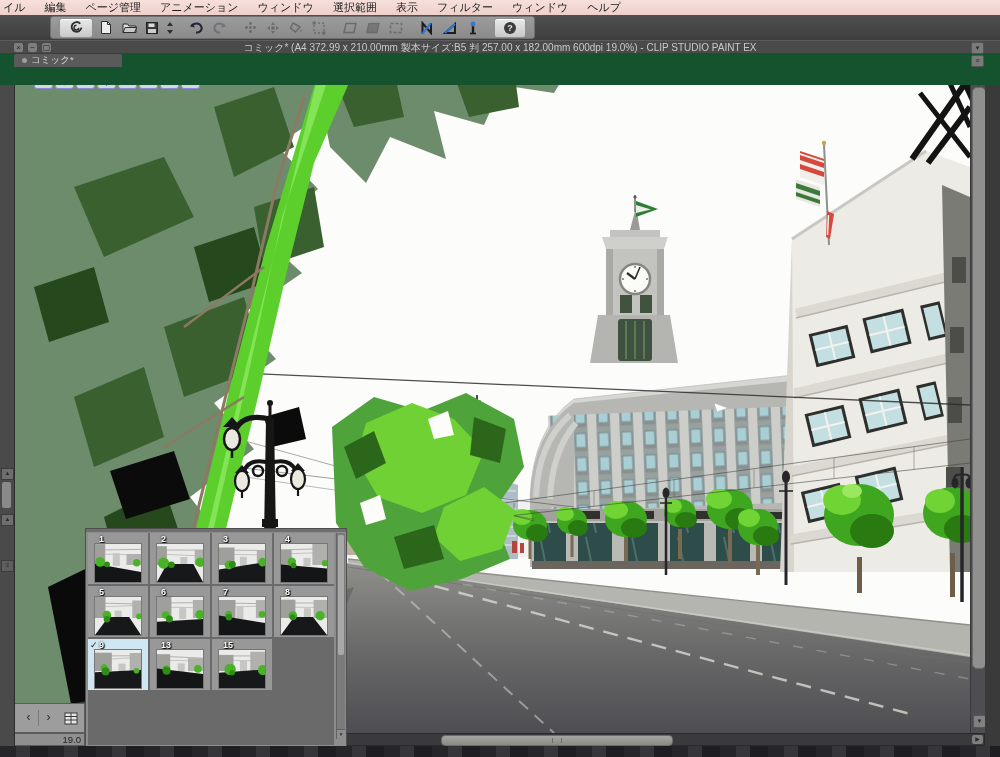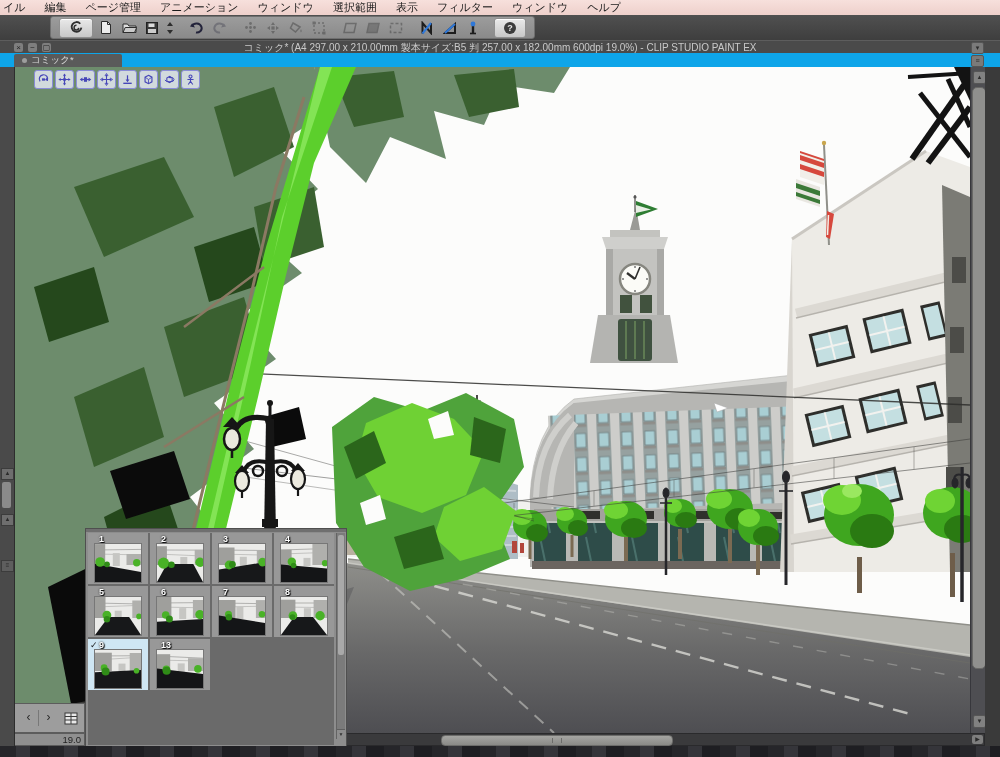--- a/index.html
+++ b/index.html
@@ -21,21 +21,21 @@
   
   #titlebar{position:absolute;left:0;top:40px;width:1000px;height:13px;background:#4a4a4a;border-top:1px solid #5d5d5d;
     z-index:40;}
   #titlebar .txt{width:100%;text-align:center;font-size:10px;line-height:13px;color:#c9c9c9;white-space:nowrap;}
   .winctl{position:absolute;left:14px;top:2px;display:flex;gap:5px;}
   .wbtn{width:9px;height:9px;background:#7e7e7e;border-radius:2px;color:#252525;font-size:8px;line-height:9px;
     text-align:center;}
   .tinybtn{position:absolute;width:11px;height:10px;background:#7a7a7a;border:1px solid #555;border-radius:2px;
     color:#2b2b2b;font-size:7px;line-height:9px;text-align:center;z-index:45;}
   
-  #tabbar{position:absolute;left:0;top:53px;width:1000px;height:14px;background:#0ea5e9;z-index:40;}
+  #tabbar{position:absolute;left:0;top:53px;width:1000px;height:32px;background:#14532d;z-index:40;}
   #tab{position:absolute;left:14px;top:1px;height:13px;min-width:92px;background:#5a5a5a;color:#d8d8d8;
     font-size:9.5px;display:flex;align-items:center;gap:4px;padding:0 8px;border-radius:2px 2px 0 0;}
   #tab .dot{width:5px;height:5px;border-radius:50%;background:#9e9e9e;}
   
   #leftstrip{position:absolute;left:0;top:40px;width:14px;height:717px;background:#4a4a4a;
     border-right:1px solid #2d2d2d;z-index:30;}
   .lsbtn{position:absolute;left:1px;width:11px;height:10px;background:#6e6e6e;border:1px solid #3c3c3c;
     color:#2a2a2a;font-size:6px;line-height:9px;text-align:center;}
   .lsthumb{position:absolute;left:2px;width:9px;height:26px;background:#8a8a8a;border-radius:2px;}
   #rightframe{position:absolute;left:985px;top:40px;width:15px;height:717px;background:#3a3a3a;z-index:30;}
@@ -221,21 +221,21 @@
     </div>
   </div>
 </div>
 
 <div id="titlebar">
   <div class="winctl">
     <div class="wbtn">×</div>
     <div class="wbtn">−</div>
     <div class="wbtn">▢</div>
   </div>
-  <div class="txt">コミック* (A4 297.00 x 210.00mm 製本サイズ:B5 判 257.00 x 182.00mm 600dpi 19.0%)  - CLIP STUDIO PAINT EX</div>
+  <div class="txt">コミック* (A4 372.99 x 210.00mm 製本サイズ:B5 判 257.00 x 182.00mm 600dpi 19.0%)  - CLIP STUDIO PAINT EX</div>
 </div>
 <div class="tinybtn" style="left:971px;top:42px">▾</div>
 
 <div id="tabbar">
   <div id="tab">
     <span class="dot"></span>
     <span>コミック*</span>
   </div>
 </div>
 <div class="tinybtn" style="left:971px;top:55px">≡</div>
@@ -833,20 +833,35 @@
     <line x1="0" y1="10" x2="46" y2="11.1" stroke="#9a9a98" stroke-width="0.5"></line>
     <rect x="0" y="4.2" width="13.2" height="16.8" fill="#9f9f9c"></rect>
     <rect x="31.0" y="8.2" width="15.0" height="12.8" fill="#b0b0ad"></rect>
     <rect x="20.7" y="13.4" width="7" height="8.6" fill="#c6c6c3"></rect>
     <polygon points="0,18.5 46,24.1 46,38 0,38" fill="#141517"></polygon>
     <circle cx="9.3" cy="19.3" r="3.7" fill="#49b227"></circle>
     <circle cx="9.6" cy="20.8" r="4.0" fill="#2f8c17"></circle>
     <circle cx="40.9" cy="18.9" r="3.8" fill="#49b227"></circle>
   </svg></div>
       </div>
+      <div class="pcell">
+        <span class="pnum">15</span>
+        <div class="pthumb"><svg width="46" height="38" viewBox="0 0 46 38">
+    <rect width="46" height="38" fill="#ebebe9"></rect>
+    <line x1="0" y1="6" x2="46" y2="5.9" stroke="#8a8a88" stroke-width="0.6"></line>
+    <line x1="0" y1="10" x2="46" y2="11.0" stroke="#9a9a98" stroke-width="0.5"></line>
+    <rect x="0" y="4.9" width="14.5" height="16.1" fill="#9f9f9c"></rect>
+    <rect x="31.3" y="1.7" width="14.7" height="19.3" fill="#b0b0ad"></rect>
+    <rect x="21.0" y="10.7" width="7" height="11.3" fill="#c6c6c3"></rect>
+    <polygon points="0,22.8 46,19.4 46,38 0,38" fill="#17181a"></polygon>
+    <circle cx="11.1" cy="19.4" r="5.7" fill="#49b227"></circle>
+    <circle cx="13.1" cy="22.8" r="2.7" fill="#2f8c17"></circle>
+    <circle cx="43.9" cy="20.1" r="5.0" fill="#49b227"></circle>
+  </svg></div>
+      </div>
     </div>
   <div id="pscroll">
     <div class="pthumbbar"></div>
     <div class="pbtn">▼</div>
   </div>
 </div>
 
 <div id="navpanel">
   <div class="navbtn">‹</div>
   <div class="navdiv"></div>

